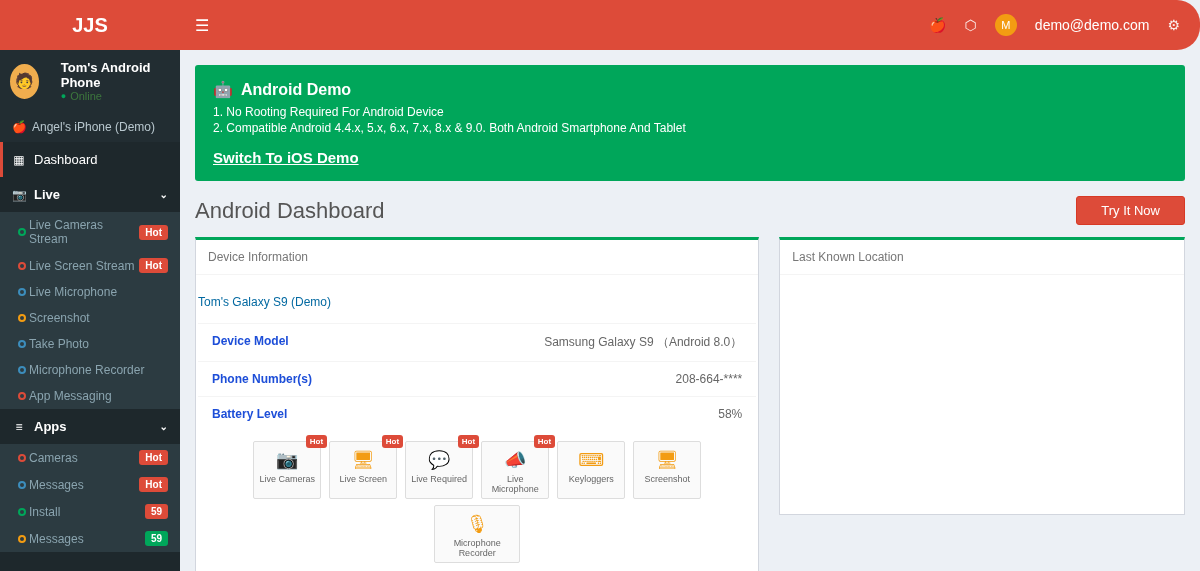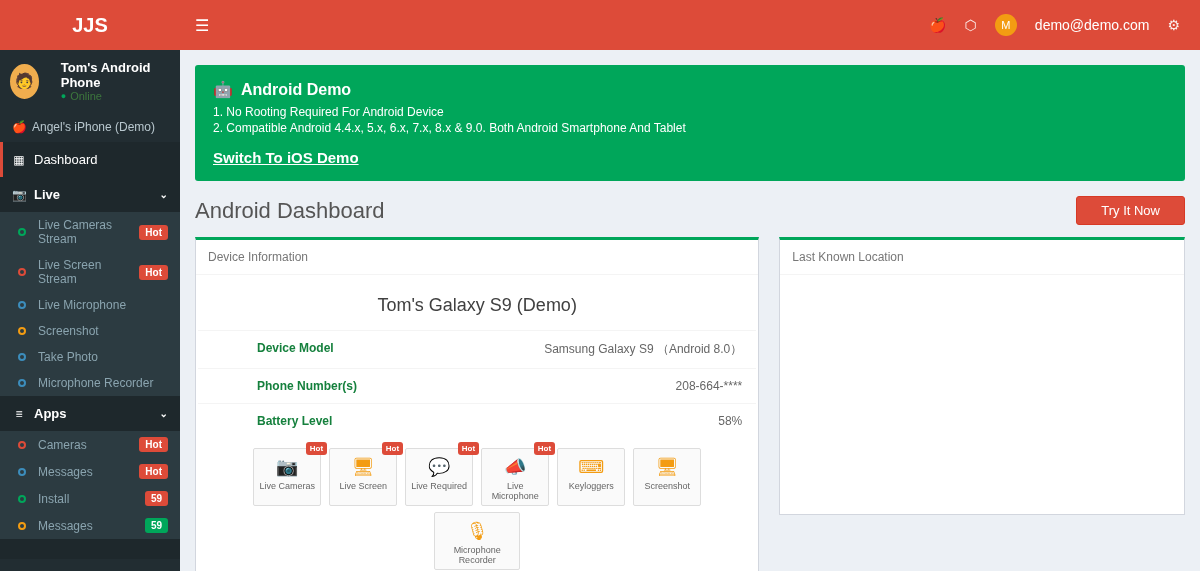--- a/index.html
+++ b/index.html
@@ -1,18 +1,18 @@
 <!DOCTYPE html>
 <html><head>
 <meta charset="utf-8">
 <style>
 * { margin: 0; padding: 0; box-sizing: border-box; }
 body { font-family: "Helvetica Neue", Helvetica, Arial, sans-serif; font-size: 14px; color: #333; background: #ecf0f5; overflow: hidden; }
 .wrapper { display: flex; flex-direction: column; height: 571px; width: 1200px; }
-.top-header { height: 50px; background: #dd4b39; display: flex; align-items: center; color: #fff; }
+.top-header { height: 50px; background: #dd4b39; display: flex; align-items: center; color: #fff; border-radius: 23px; }
 .logo { width: 180px; text-align: center; font-weight: 700; font-size: 20px; height: 100%; display: flex; align-items: center; justify-content: center; background: #dd4b39; }
 .navbar-toggle { padding: 0 15px; font-size: 16px; cursor: pointer; color: #fff; }
 .top-right { margin-left: auto; display: flex; align-items: center; gap: 18px; padding-right: 20px; }
 .top-right .icon { font-size: 14px; opacity: 0.9; }
 .user-avatar { width: 22px; height: 22px; border-radius: 50%; background: #f39c12; display: inline-flex; align-items: center; justify-content: center; font-size: 11px; color: #fff; }
 .user-email { font-size: 14px; }
 .body-row { display: flex; flex: 1; overflow: hidden; }
 .sidebar { width: 180px; background: #222d32; color: #b8c7ce; overflow-y: auto; }
 .user-panel { display: flex; align-items: center; padding: 10px; gap: 10px; }
 .user-panel-img { width: 35px; height: 35px; border-radius: 50%; background: #f0ad4e; display: flex; align-items: center; justify-content: center; color: #fff; font-size: 15px; }
@@ -20,21 +20,21 @@
 .user-panel-name { color: #fff; font-weight: 600; font-size: 13px; }
 .user-panel-status { color: #3c763d; font-size: 11px; display: flex; align-items: center; gap: 4px; }
 .user-panel-status::before { content: "●"; color: #00a65a; font-size: 9px; }
 .device-switch { padding: 8px 12px; font-size: 12px; color: #b8c7ce; display: flex; align-items: center; gap: 6px; }
 .sidebar-menu { list-style: none; }
 .sidebar-menu > li { position: relative; }
 .sidebar-menu > li > a { display: flex; align-items: center; padding: 10px 12px; color: #b8c7ce; text-decoration: none; font-size: 13px; gap: 8px; }
 .sidebar-menu > li.header-li > a { background: #1e282c; color: #fff; font-weight: 600; }
 .sidebar-menu > li.active > a { background: #1e282c; color: #fff; border-left: 3px solid #dd4b39; padding-left: 9px; }
 .sidebar-menu .treeview-menu { list-style: none; background: #2c3b41; }
-.sidebar-menu .treeview-menu li a { display: flex; align-items: center; padding: 6px 12px 6px 18px; color: #8aa4af; font-size: 12px; text-decoration: none; gap: 12px; }
+.sidebar-menu .treeview-menu li a { display: flex; align-items: center; padding: 6px 12px 6px 18px; color: #8aa4af; font-size: 12px; text-decoration: none; gap: 3px; }
 .sidebar-menu .treeview-menu li a .circle { width: 8px; height: 8px; border-radius: 50%; border: 2px solid #dd4b39; display: inline-block; flex-shrink: 0; }
 .sidebar-menu .treeview-menu li a .circle.blue { border-color: #3c8dbc; }
 .sidebar-menu .treeview-menu li a .circle.green { border-color: #00a65a; }
 .sidebar-menu .treeview-menu li a .circle.yellow { border-color: #f39c12; }
 .badge { margin-left: auto; font-size: 10px; padding: 2px 6px; border-radius: 3px; color: #fff; font-weight: 700; }
 .badge-hot { background: #dd4b39; }
 .badge-num-red { background: #dd4b39; }
 .badge-num-green { background: #00a65a; }
 .chev { margin-left: auto; font-size: 10px; }
 .si { width: 14px; text-align: center; font-size: 12px; flex-shrink: 0; }
@@ -45,23 +45,23 @@
 .callout .switch-link { display: inline-block; margin-top: 12px; color: #fff; font-weight: 700; text-decoration: underline; font-size: 15px; }
 .header-section { display: flex; justify-content: space-between; align-items: center; margin: 8px 0 12px; }
 .header-section h1 { font-size: 22px; font-weight: 500; color: #555; }
 .btn-try { background: #dd4b39; color: #fff; border: 1px solid #d73925; border-radius: 3px; padding: 6px 24px; font-size: 13px; cursor: pointer; }
 .row { display: flex; gap: 20px; }
 .col-7 { flex: 0 0 57%; }
 .col-5 { flex: 0 0 41%; }
 .panel { background: #fff; border: 1px solid #d2d6de; border-top: 3px solid #00a65a; margin-bottom: 20px; }
 .panel-header { padding: 10px 12px; color: #777; font-size: 12px; border-bottom: 1px solid #f4f4f4; }
 .panel-body { padding: 12px 2px 15px; }
-.device-title { text-align: center; font-size: 18px; color: #404040; padding: 8px 0 14px; }
+.device-title { text-align: left; font-size: 12px; color: #0369a1; padding: 8px 0 14px; }
 .info-row { display: flex; justify-content: space-between; padding: 10px 14px; font-size: 12px; border-top: 1px solid #f4f4f4; }
-.info-row .label { font-weight: 700; color: #15803d; margin-left: 45px; }
+.info-row .label { font-weight: 700; color: #1d4ed8; }
 .info-row .value { color: #666; }
 .tile-row { display: flex; flex-wrap: wrap; justify-content: center; gap: 8px; padding: 10px 6px 0; }
 .tile { position: relative; width: 68px; border: 1px solid #ddd; border-radius: 2px; padding: 8px 2px 4px; text-align: center; cursor: pointer; background: #fafafa; }
 .tile.wide { width: 86px; }
 .tile .t-icon { color: #f39c12; font-size: 18px; height: 20px; display: flex; align-items: center; justify-content: center; }
 .tile .t-label { font-size: 9px; color: #666; margin-top: 4px; }
 .tile .hot-corner { position: absolute; top: -7px; right: -7px; background: #dd4b39; color: #fff; font-size: 8px; padding: 2px 4px; border-radius: 3px; font-weight: 700; }
 </style>
 </head>
 <body>
@@ -140,20 +140,26 @@
                 <span class="circle blue"></span>
                 <span>Take Photo</span>
               </a>
             </li>
           <li>
               <a>
                 <span class="circle blue"></span>
                 <span>Microphone Recorder</span>
               </a>
             </li>
+          <li>
+              <a>
+                <span class="circle"></span>
+                <span>App Messaging</span>
+              </a>
+            </li>
         </ul>
         <li class="header-li">
           <a>
               <span class="si">≡</span>
               <span>Apps</span>
               <span class="chev">⌄</span>
             </a>
         </li>
         <ul class="treeview-menu">
           <li>

